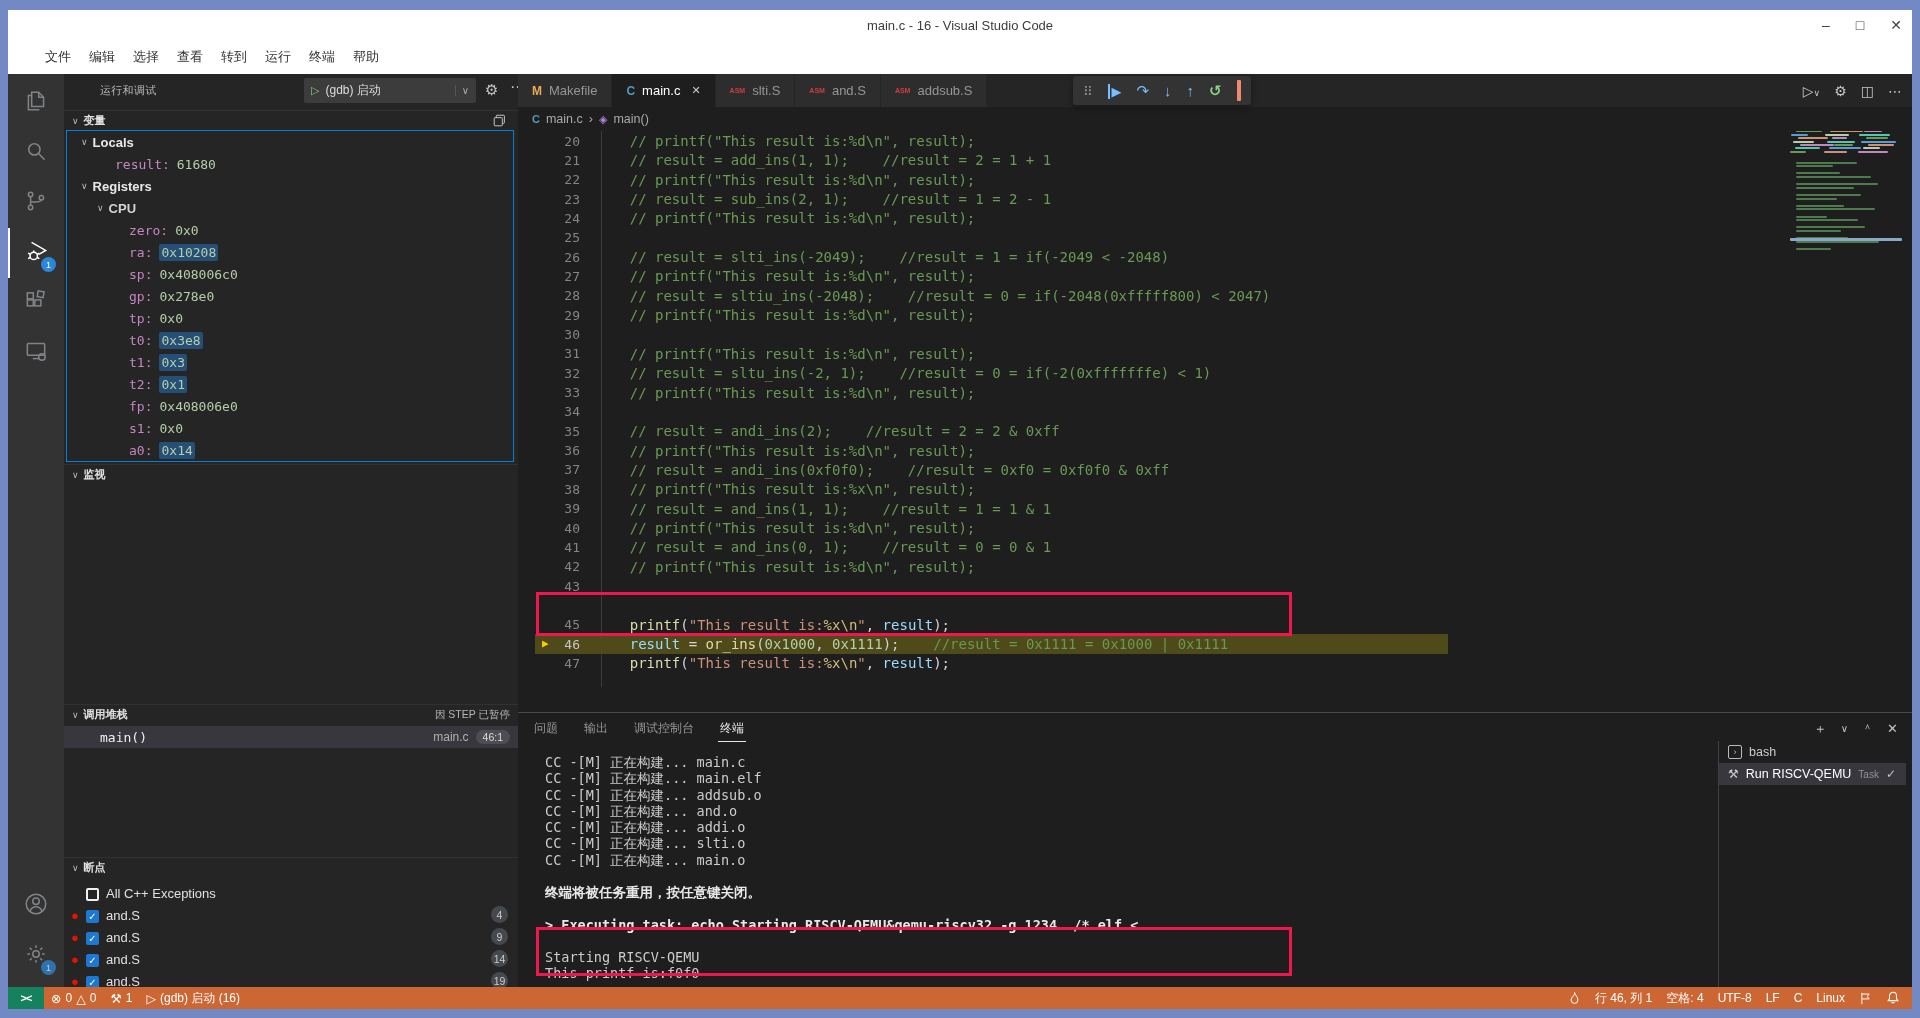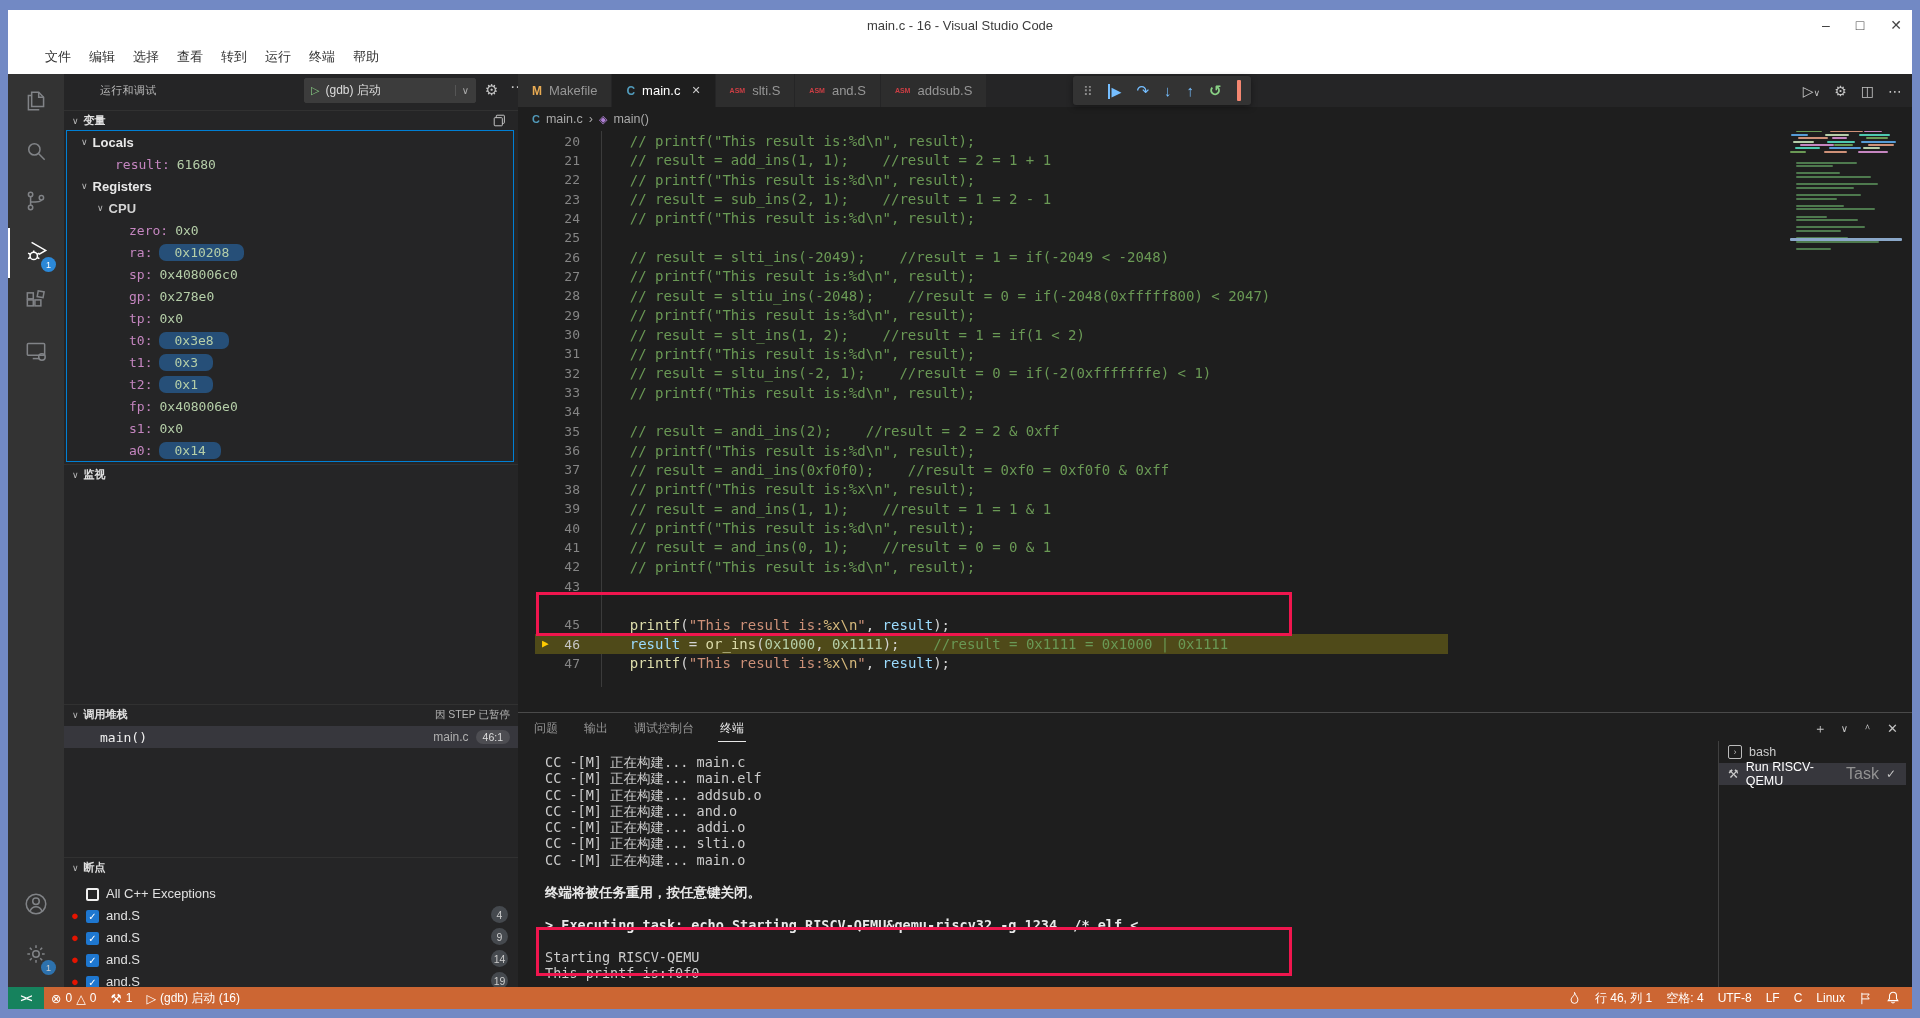--- a/index.html
+++ b/index.html
@@ -35,21 +35,21 @@
   .sec-header{position:absolute;left:0;width:100%;height:20px;display:flex;align-items:center;background:#252526;border-top:1px solid #313131;font-weight:bold;font-size:11px;color:#e0e0e0;}
   .sec-header .chev{font-size:9px;color:#bbb;margin:0 5px 0 8px;font-weight:normal;}
   .vars-box{position:absolute;left:2px;top:56px;width:448px;height:332px;border:1px solid #007fd4;overflow:hidden;
     font-family:"DejaVu Sans Mono","Liberation Mono",monospace;font-size:13px;}
   .tree-row{height:22px;display:flex;align-items:center;white-space:pre;}
   .tree-row .chev{font-size:9px;color:#bbb;margin-right:5px;font-family:"Liberation Sans",sans-serif;}
   .scope-label{color:#e8e8e8;font-weight:bold;font-family:"Liberation Sans","DejaVu Sans",sans-serif;font-size:13px;}
   .group-label{color:#d4d4d4;font-weight:bold;font-family:"Liberation Sans","DejaVu Sans",sans-serif;font-size:13px;}
   .var-name{color:#c586c0;}
   .var-val{color:#b5cea8;margin-left:7px;}
-  .var-val.changed{background:#264f78;border-radius:7px;padding:1px 15px;}
+  .var-val.changed{background:#264f78;border-radius:2px;padding:1px 2px;}
   .watch-body{position:absolute;left:0;top:412px;width:100%;height:218px;background:#252526;}
   .stack-row{position:absolute;left:0;top:652px;width:100%;height:22px;background:#37373d;display:flex;align-items:center;
     font-family:"DejaVu Sans Mono","Liberation Mono",monospace;font-size:13px;color:#f0f0f0;}
   .stack-row .file{margin-left:auto;color:#b0b0b0;font-family:"Liberation Sans",sans-serif;font-size:12px;}
   .stack-badge{background:#4d4d52;color:#ddd;border-radius:8px;font-size:10.5px;padding:1px 7px;margin:0 8px 0 7px;font-family:"Liberation Sans",sans-serif;}
   .stack-status{margin-left:auto;margin-right:8px;font-weight:normal;font-size:10.5px;color:#b5b5b5;}
   .bp-rows{position:absolute;left:0;top:805px;width:100%;}
   .bp-row{height:22px;display:flex;align-items:flex-end;color:#e0e0e0;font-size:13px;}
   .bp-dot{width:22px;text-align:center;color:#e51400;font-size:13px;}
   .bp-check{width:13px;height:13px;border-radius:2px;margin-right:7px;}
@@ -100,21 +100,21 @@
   .panel-tab.active{color:#e7e7e7;border-bottom:1px solid #e7e7e7;}
   .panel-icons{position:absolute;right:14px;top:0;height:31px;display:flex;gap:14px;align-items:center;color:#c5c5c5;font-size:13px;}
   .term{position:absolute;left:27px;top:41px;font-family:"DejaVu Sans Mono","Liberation Mono",monospace;font-size:13.5px;color:#cccccc;}
   .term div{height:16.25px;white-space:pre;}
   .term div.b{font-weight:bold;color:#e8e8e8;}
   .term-list{position:absolute;left:1200px;top:28px;width:188px;bottom:0;border-left:1px solid #404040;font-size:12.5px;}
   .tl-row{height:22px;display:flex;align-items:center;gap:7px;padding-left:9px;color:#cccccc;}
   .tl-row.sel{background:#37373d;color:#ffffff;}
   .tl-ic{width:14px;height:14px;border:1px solid #bbb;border-radius:2px;font-size:9px;line-height:12px;text-align:center;color:#bbb;}
   .tl-tool{font-size:12px;color:#ccc;}
-  .tl-tag{color:#929292;font-size:16px;}
+  .tl-tag{color:#929292;font-size:10px;}
   .tl-check{margin-left:auto;margin-right:10px;color:#c5c5c5;font-size:12px;}
   
   .statusbar{position:absolute;left:0;top:977px;width:1904px;height:22px;background:#cc6633;display:flex;align-items:center;color:#ffffff;font-size:12px;}
   .sb-remote{width:36px;height:22px;background:#16825d;display:flex;align-items:center;justify-content:center;font-weight:bold;font-size:11px;letter-spacing:-1px;}
   .sb-item{display:flex;align-items:center;gap:4px;padding:0 7px;height:22px;}
   .sb-right{margin-left:auto;display:flex;align-items:center;}
   .sb-ic{font-size:12.5px;}
   .sb-item svg{stroke:#fff;fill:none;stroke-width:1.2;}
 </style>
 </head>
@@ -391,21 +391,20 @@
             <div class="code-line" style="top: 179.15px;">
               <span class="ln">28</span>
               <span class="ct"><span class="tok-com">    // result = sltiu_ins(-2048);    //result = 0 = if(-2048(0xfffff800) &lt; 2047)</span></span>
             </div>
             <div class="code-line" style="top: 198.5px;">
               <span class="ln">29</span>
               <span class="ct"><span class="tok-com">    // printf("This result is:%d\n", result);</span></span>
             </div>
             <div class="code-line" style="top: 217.85px;">
               <span class="ln">30</span>
-              <span class="ct"><span class="tok-com">    // result = slt_ins(1, 2);    //result = 1 = if(1 &lt; 2)</span></span>
             </div>
             <div class="code-line" style="top: 237.2px;">
               <span class="ln">31</span>
               <span class="ct"><span class="tok-com">    // printf("This result is:%d\n", result);</span></span>
             </div>
             <div class="code-line" style="top: 256.55px;">
               <span class="ln">32</span>
               <span class="ct"><span class="tok-com">    // result = sltu_ins(-2, 1);    //result = 0 = if(-2(0xfffffffe) &lt; 1)</span></span>
             </div>
             <div class="code-line" style="top: 275.9px;">

